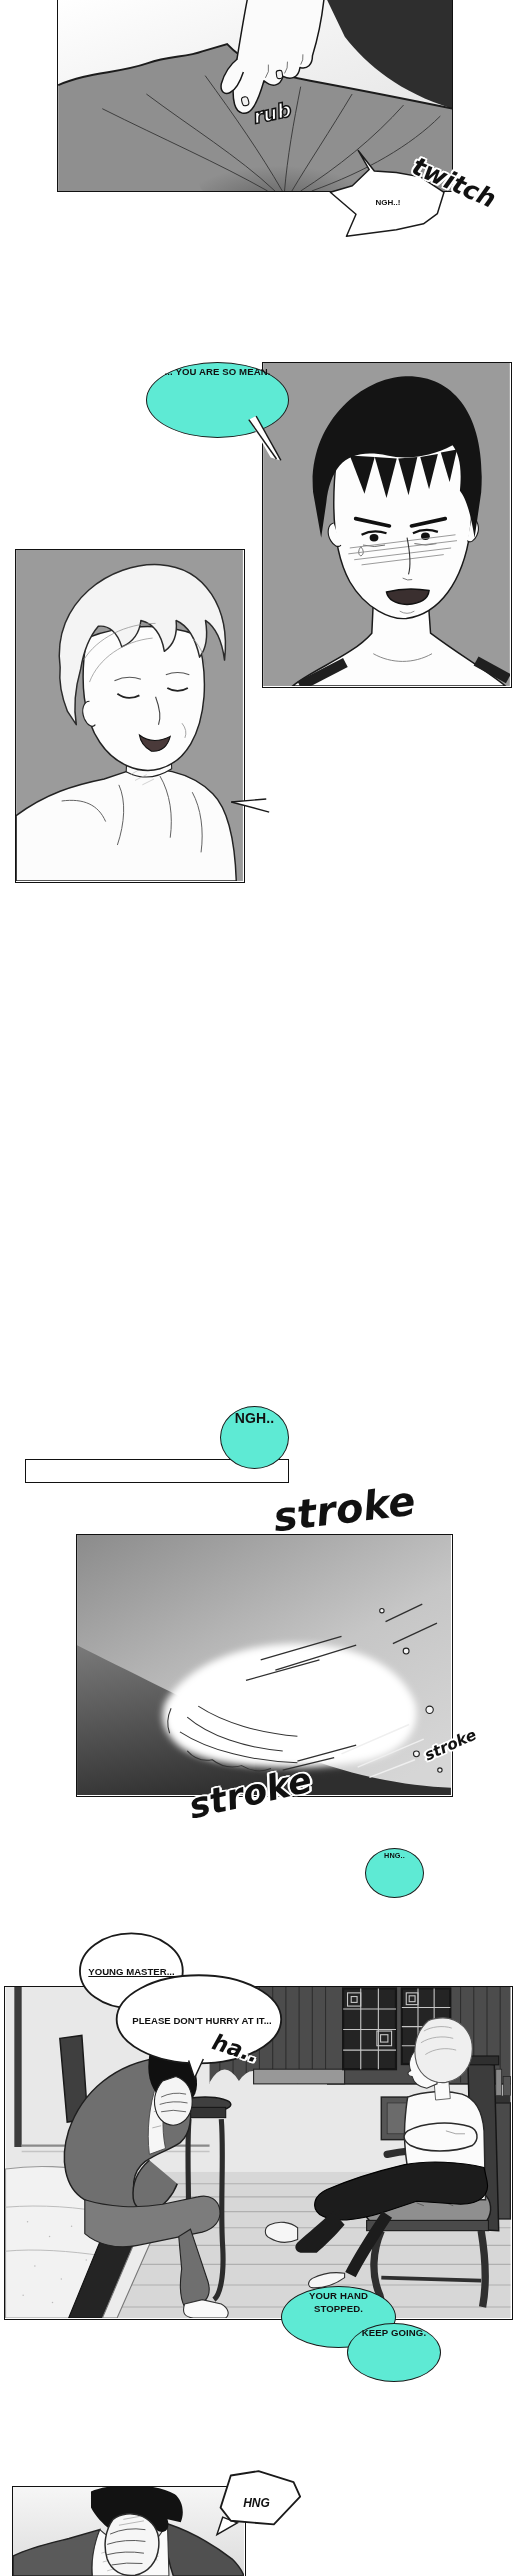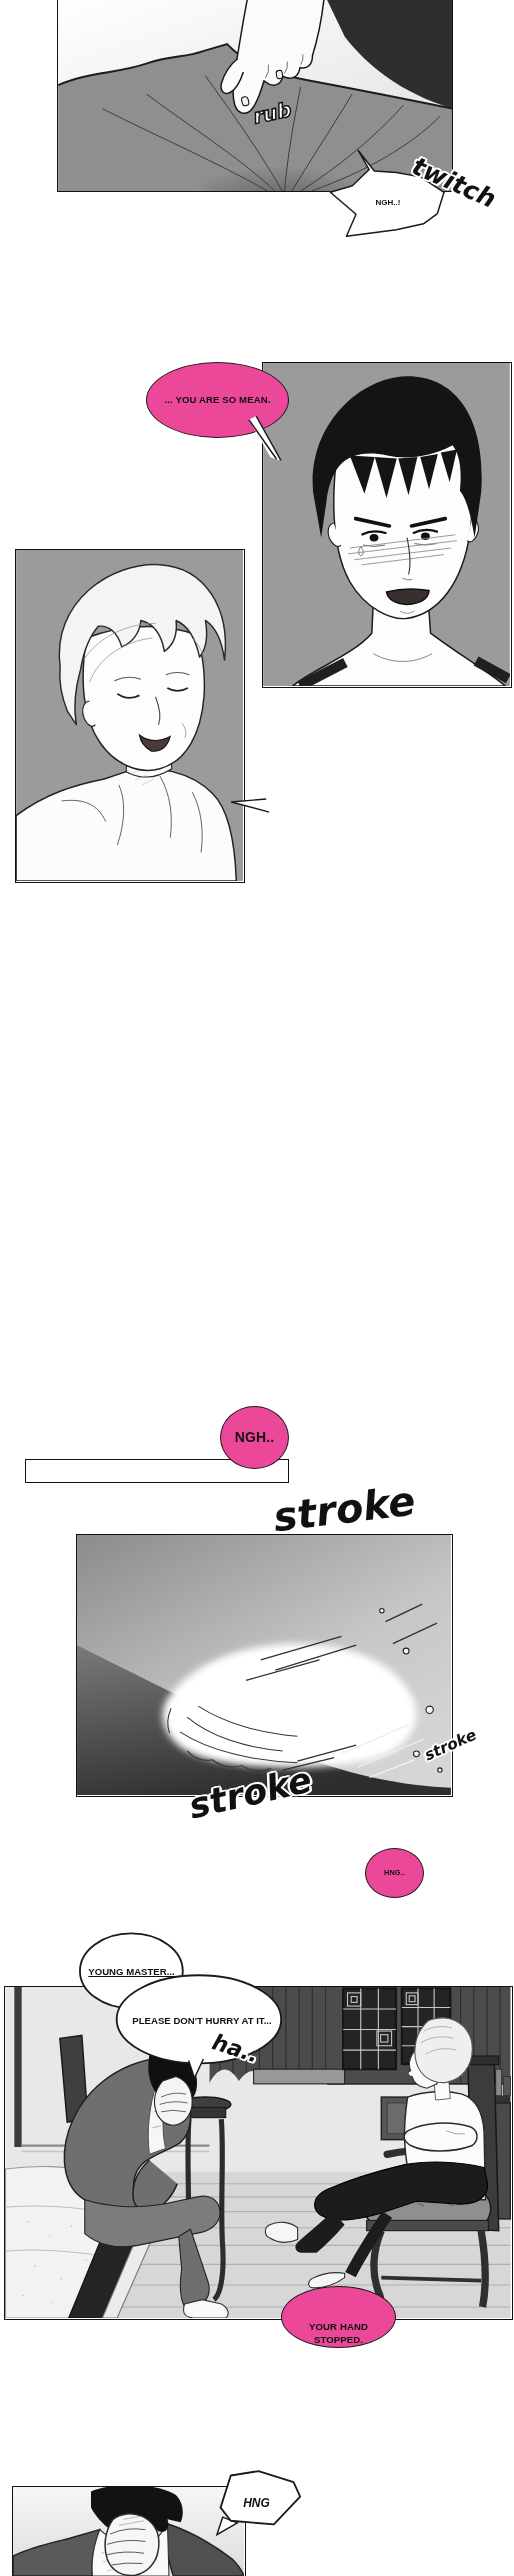--- a/index.html
+++ b/index.html
@@ -1,22 +1,22 @@
 <!DOCTYPE html>
 <html style="font-size:11.8px"><head>
 <meta charset="utf-8">
 <style>
   html,body{margin:0;padding:0;background:#ffffff;}
   #page{position:relative;width:514px;height:2576px;background:#fff;overflow:hidden;
         font-family:"Liberation Sans",sans-serif;}
   .panel{position:absolute;box-sizing:border-box;border:1.5px solid #111;overflow:hidden;z-index:10;}
   .panel svg{display:block;}
   .bar{position:absolute;box-sizing:border-box;background:#fff;border:1.5px solid #111;z-index:20;}
-  .bubble{position:absolute;box-sizing:border-box;background:#ec4899;border:1.5px solid #1a1a1a;
-          border-radius:50%;display:flex;align-items:center;justify-content:center;z-index:30;}
+  .bubble{position:absolute;box-sizing:border-box;background:#5eead4;border:1.5px solid #1a1a1a;
+          border-radius:50%;display:flex;align-items:flex-start;justify-content:center;z-index:30;}
   .bubble.on-top{z-index:31;}
   .btxt{font-weight:700;font-size:9.6px;line-height:1.4;color:#111;letter-spacing:0.1px;
         text-align:center;padding:1.5px 4.4px;}
   .small{font-size:14px;}
   .tiny{font-size:7.3px;}
   .tail{position:absolute;z-index:30;overflow:visible;}
   .freeform{position:absolute;z-index:30;overflow:visible;}
   .freetxt{position:absolute;z-index:31;font-weight:700;color:#111;text-align:center;line-height:1.4;}
   .sfx{position:absolute;z-index:40;font-family:"DejaVu Sans",sans-serif;font-style:italic;
        font-weight:700;color:#111;white-space:nowrap;}
@@ -414,21 +414,24 @@
     <ellipse cx="166" cy="120" rx="112" ry="60" fill="#fff" stroke="#1a1a1a" stroke-width="2.5"></ellipse>
     <polygon points="152,176 160,200 172,174" fill="#fff"></polygon>
     <path d="M152,176 L160,200 L172,174" fill="none" stroke="#1a1a1a" stroke-width="2"></path>
   </svg>
   <div class="freetxt" style="left:82px;top:1965px;width:99px;font-size:9.6px;text-decoration:underline;">YOUNG MASTER...</div>
   <div class="freetxt" style="left:125px;top:2014px;width:154px;font-size:9.6px;">PLEASE DON'T HURRY AT IT...</div>
 
   <div class="sfx halo" style="left:212px;top:2036px;font-size:22px;transform:rotate(18deg);">ha..</div>
 
   <div class="bubble" style="left:281px;top:2286px;width:115px;height:62px;">
-    <div class="btxt" style="width:81px;margin-top:32px;">YOUR HAND STOPPED.</div>
+    <div class="btxt" style="width:81px;">YOUR HAND STOPPED.</div>
+  </div>
+  <div class="bubble on-top" style="left:347px;top:2323px;width:94px;height:59px;">
+    <div class="btxt">KEEP GOING.</div>
   </div>
 
   <div class="panel" style="left:11.8px;top:2486px;width:234px;height:90px;border-bottom:none;">
     <svg width="231" height="89" viewBox="0 0 314 121">
       <defs>
         <linearGradient id="p6bg" x1="0" y1="0" x2="0" y2="1">
           <stop offset="0" stop-color="#f6f6f6"></stop>
             <stop offset="1" stop-color="#dcdcdc"></stop>
         </linearGradient>
       </defs>

